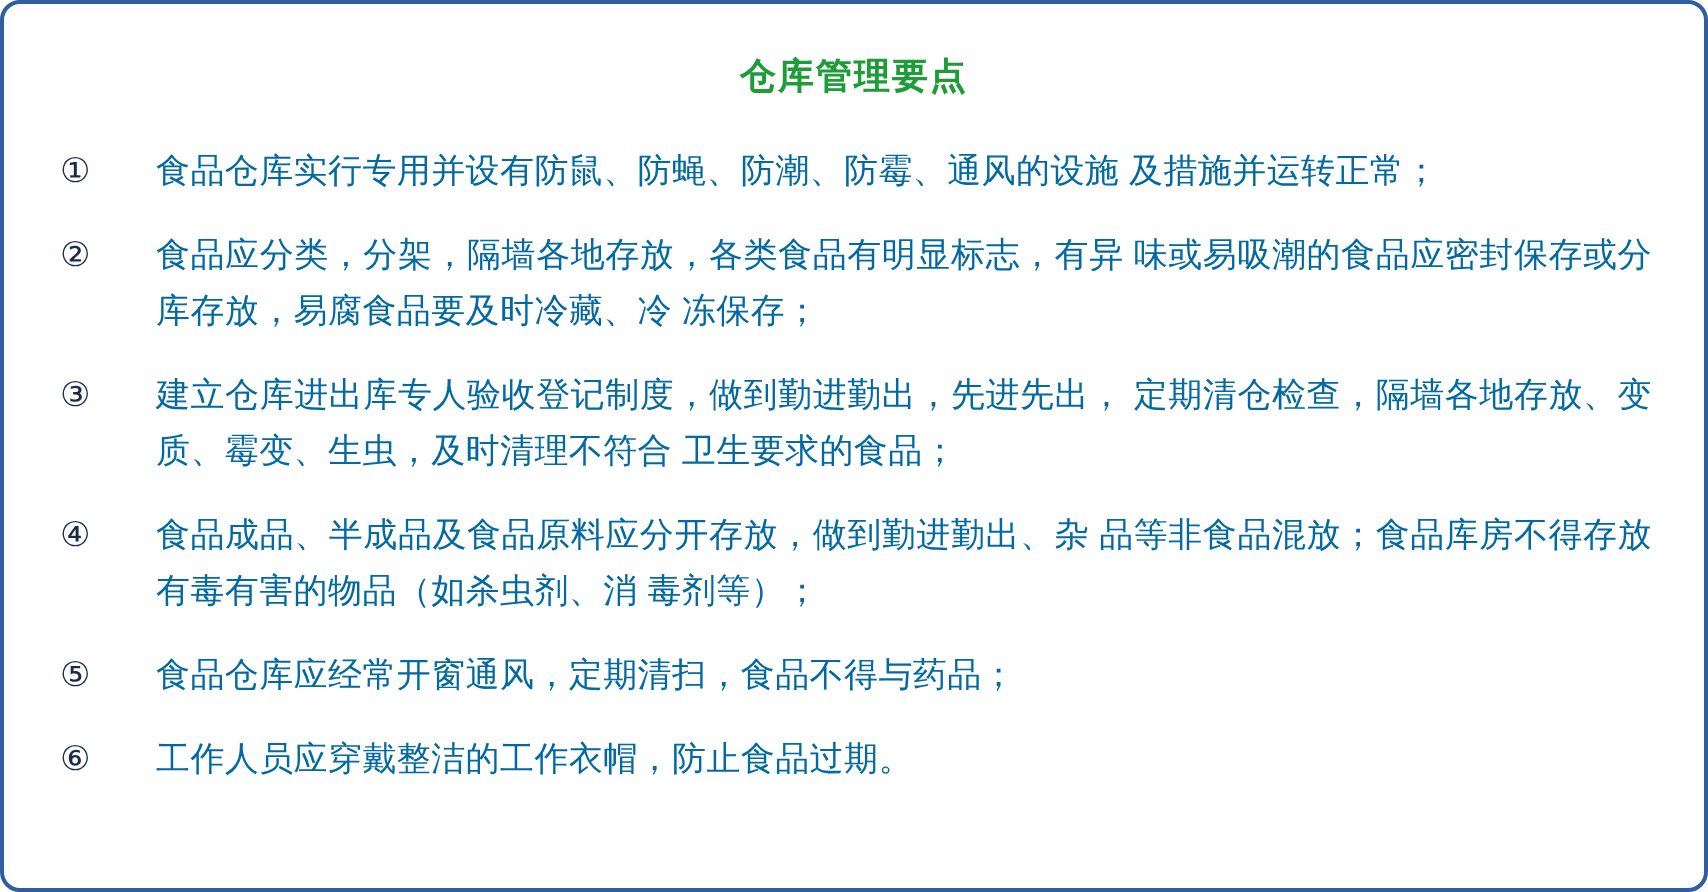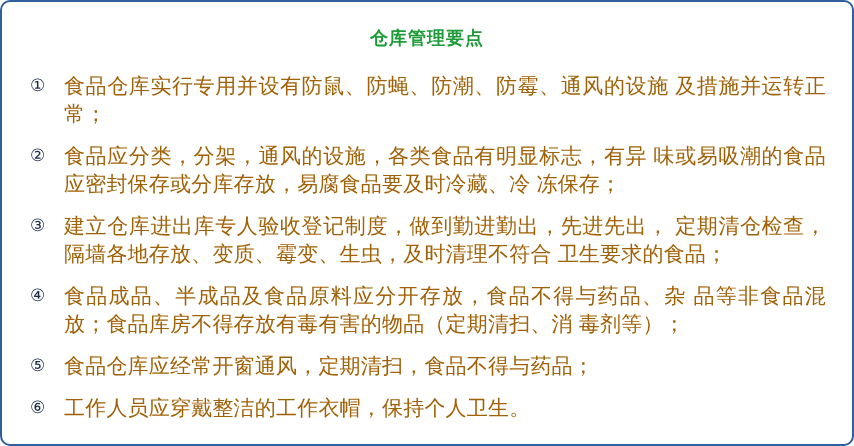--- a/index.html
+++ b/index.html
@@ -42,59 +42,60 @@
     flex: 0 0 auto;
     width: 34px;
     color: #1b2a4a;
     font-size: 17px;
     line-height: 28px;
     text-align: left;
     padding-left: 2px;
   }
   .item-text {
     flex: 1 1 auto;
-    color: #a16207;
-    font-size: 21px;
+    color: #0369a1;
+    font-size: 17px;
     line-height: 28px;
     text-align: justify;
     letter-spacing: 0.2px;
+    margin-left: 14px;
   }
 </style>
 </head>
 <body>
 
 <div class="card">
   <div class="doc-title">仓库管理要点</div>
 
   <div class="items">
 
     <div class="item">
       <span class="item-marker">①</span>
       <span class="item-text">食品仓库实行专用并设有防鼠、防蝇、防潮、防霉、通风的设施 及措施并运转正常；</span>
     </div>
 
     <div class="item">
       <span class="item-marker">②</span>
-      <span class="item-text">食品应分类，分架，通风的设施，各类食品有明显标志，有异 味或易吸潮的食品应密封保存或分库存放，易腐食品要及时冷藏、冷 冻保存；</span>
+      <span class="item-text">食品应分类，分架，隔墙各地存放，各类食品有明显标志，有异 味或易吸潮的食品应密封保存或分库存放，易腐食品要及时冷藏、冷 冻保存；</span>
     </div>
 
     <div class="item">
       <span class="item-marker">③</span>
       <span class="item-text">建立仓库进出库专人验收登记制度，做到勤进勤出，先进先出， 定期清仓检查，隔墙各地存放、变质、霉变、生虫，及时清理不符合 卫生要求的食品；</span>
     </div>
 
     <div class="item">
       <span class="item-marker">④</span>
-      <span class="item-text">食品成品、半成品及食品原料应分开存放，食品不得与药品、杂 品等非食品混放；食品库房不得存放有毒有害的物品（定期清扫、消 毒剂等）；</span>
+      <span class="item-text">食品成品、半成品及食品原料应分开存放，做到勤进勤出、杂 品等非食品混放；食品库房不得存放有毒有害的物品（如杀虫剂、消 毒剂等）；</span>
     </div>
 
     <div class="item">
       <span class="item-marker">⑤</span>
       <span class="item-text">食品仓库应经常开窗通风，定期清扫，食品不得与药品；</span>
     </div>
 
     <div class="item">
       <span class="item-marker">⑥</span>
-      <span class="item-text">工作人员应穿戴整洁的工作衣帽，保持个人卫生。</span>
+      <span class="item-text">工作人员应穿戴整洁的工作衣帽，防止食品过期。</span>
     </div>
 
   </div>
 </div>
 
 </body></html>

